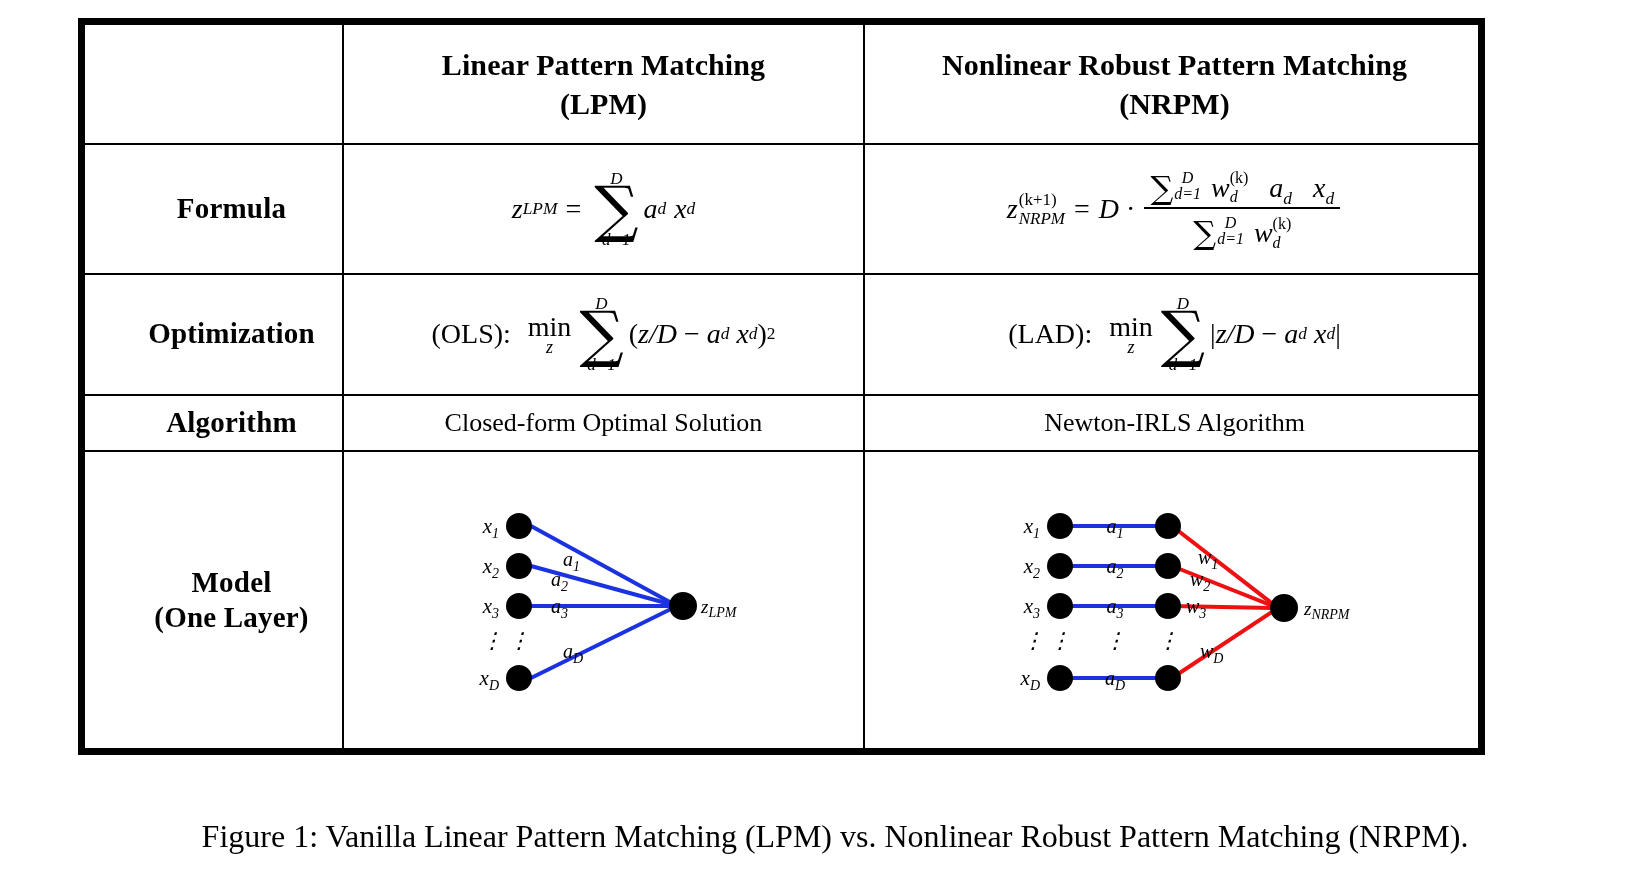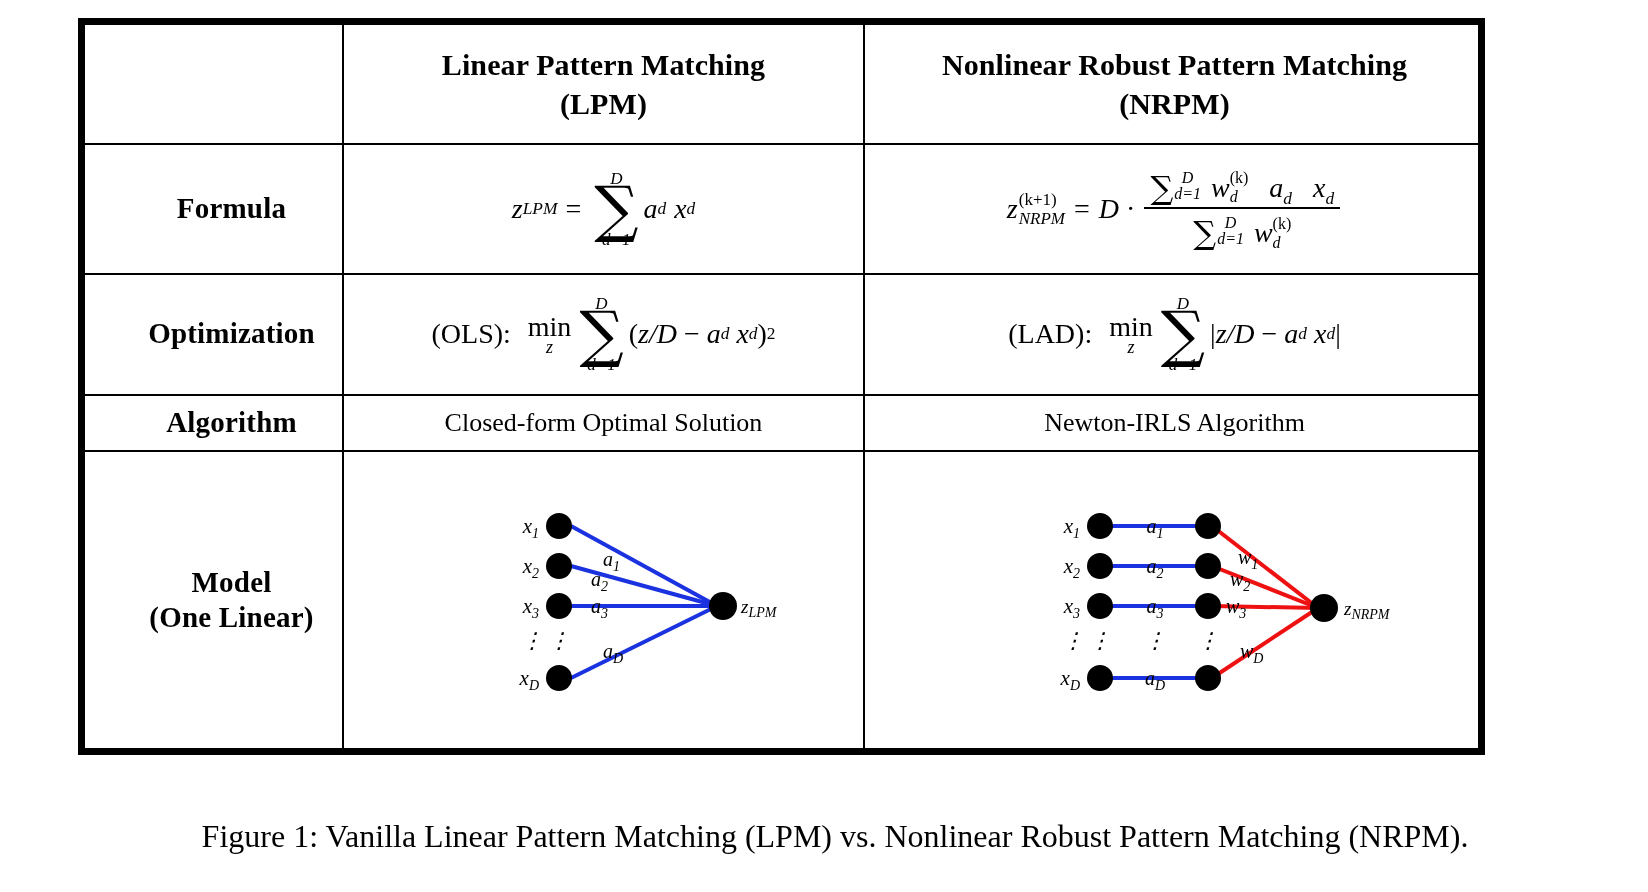--- a/index.html
+++ b/index.html
@@ -74,21 +74,21 @@
   .stk .sub{font-size:17px;font-style:italic;margin-top:1px;}
   .zwrap{display:inline-flex;align-items:center;}
 
   
   .wd{display:inline-flex;align-items:center;}
   .wd .stk2{display:inline-flex;flex-direction:column;align-items:flex-start;line-height:1;}
   .wd .stk2 .a{font-size:16px;font-style:normal;margin-bottom:1px;}
   .wd .stk2 .b{font-size:16px;font-style:italic;margin-top:2px;}
 
   
-  .diagwrap{display:flex;align-items:center;justify-content:center;width:100%;height:100%;padding-left:40px;}
+  .diagwrap{display:flex;align-items:center;justify-content:center;width:100%;height:100%;}
   svg text{font-family:"Liberation Serif",serif;font-style:italic;}
 
   
   .caption{
     position:absolute;left:11px;top:818px;width:1648px;text-align:center;
     font-size:32px;letter-spacing:0px;white-space:nowrap;
   }
 </style>
 </head>
 <body>
@@ -270,21 +270,21 @@
         </td>
         <td class="nor">
           <div class="plain">Newton-IRLS Algorithm</div>
         </td>
       </tr>
 
       <tr>
         <td class="nol">
           <div class="rowlabel">
             <div>Model</div>
-            <div>(One Linear)</div>
+            <div>(One Layer)</div>
           </div>
         </td>
 
         <td>
           <div class="diagwrap">
           <svg width="290" height="196" viewBox="0 0 290 196">
             <g stroke="#1a32e0" stroke-width="4" fill="none">
               <line x1="72" y1="24" x2="218" y2="104"></line>
               <line x1="72" y1="64" x2="218" y2="104"></line>
               <line x1="72" y1="104" x2="218" y2="104"></line>

